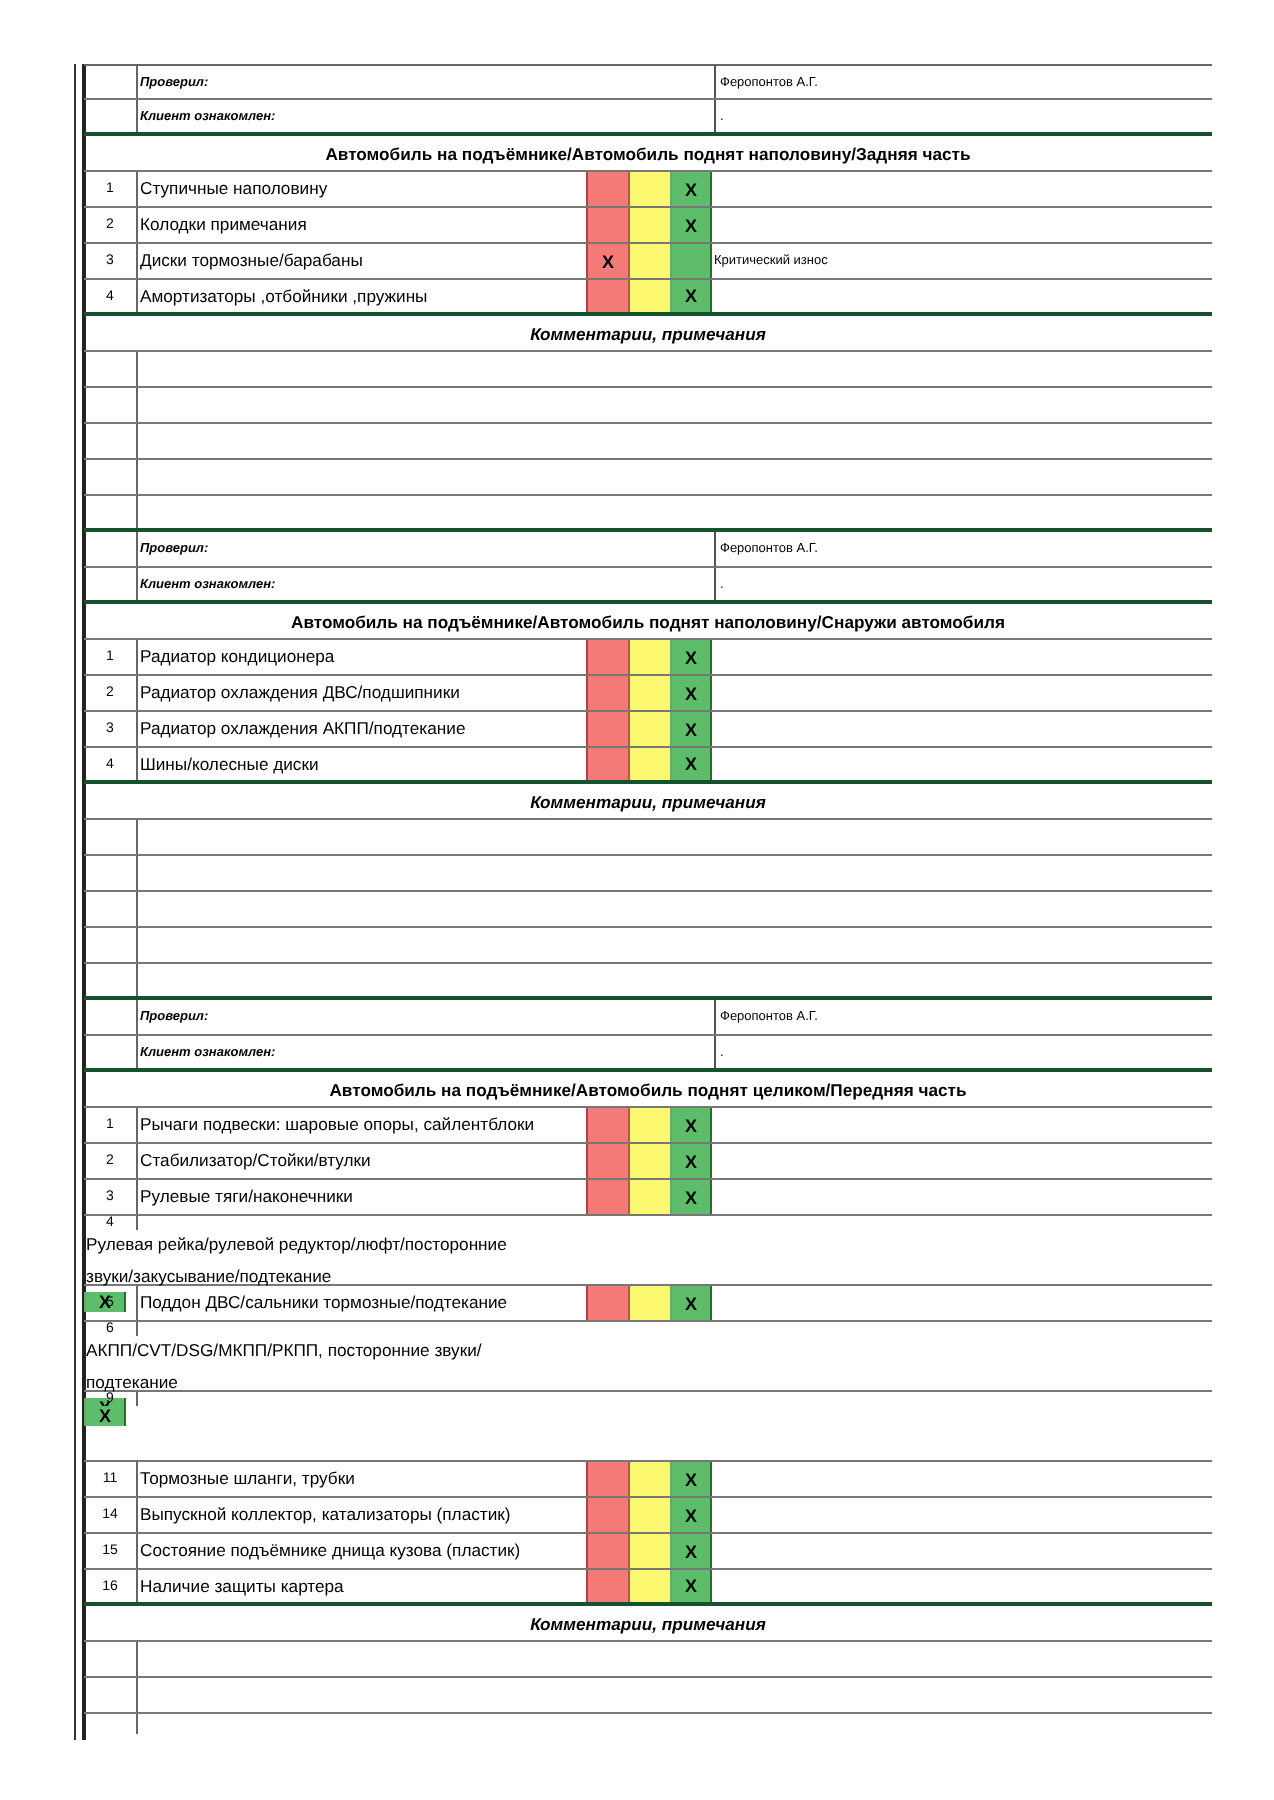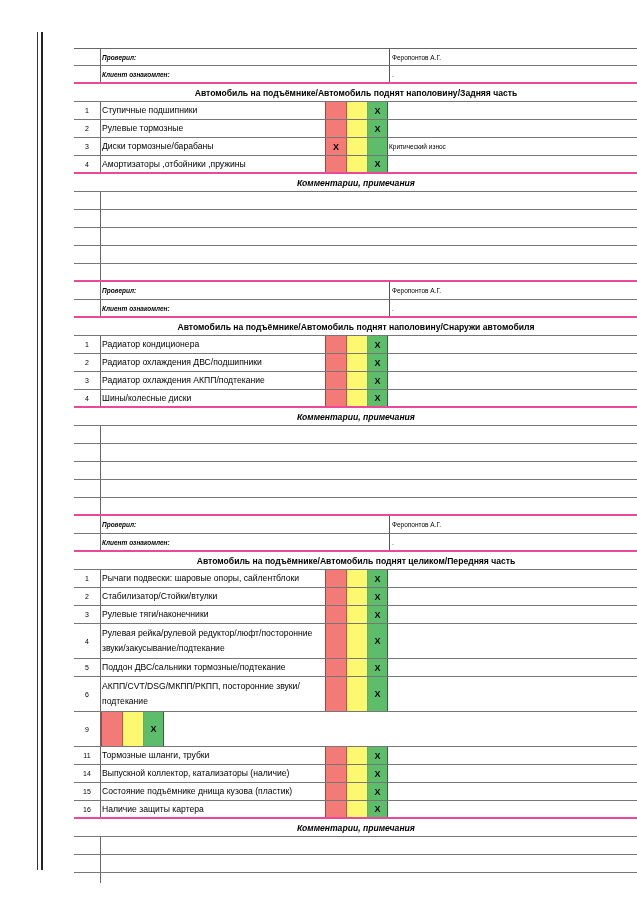--- a/index.html
+++ b/index.html
@@ -1,24 +1,24 @@
 <!DOCTYPE html>
 <html><head>
 <meta charset="utf-8">
 <style>
   html, body { margin: 0; padding: 0; background: #ffffff; }
   body { width: 637px; height: 900px; position: relative; overflow: hidden;
          font-family: "Liberation Sans", sans-serif; color: #000; }
   .page { position: absolute; left: 0; top: 0; width: 637px; height: 900px; }
   .vline-outer { position: absolute; left: 37px; top: 32px; width: 1px; height: 838px; background: #333; }
   .vline-outer2 { position: absolute; left: 41px; top: 32px; width: 2px; height: 838px; background: #222; }
-  .sheet { position: absolute; left: 42px; top: 48px; width: 564px; margin-left: 32px; }
+  .sheet { position: absolute; left: 42px; top: 32px; width: 564px; }
   .row { position: relative; display: flex; width: 564px; box-sizing: border-box;
          border-bottom: 1px solid #777; }
-  .row.thick { border-bottom: 2px solid #ec4899; }
+  .row.thick { border-bottom: 2px solid #14532d; }
   .row.top { border-top: 1px solid #666; }
   .num { width: 27px; flex: none; font-size: 7px; display: flex; align-items: center; justify-content: center;
          border-right: 1px solid #666; box-sizing: border-box; }
   .name { width: 224px; flex: none; font-size: 8.6px; display: flex; align-items: center; padding-left: 1px;
           box-sizing: border-box; line-height: 17px; }
   .c { width: 21px; flex: none; box-sizing: border-box; display: flex; align-items: center; justify-content: center;
        font-size: 9px; font-weight: bold; border-left: 1px solid #a44; }
   .c.red { background: #f47a78; }
   .c.yellow { background: #fcf870; border-left: 1px solid #b55; }
   .c.green { background: #5dbd6b; border-left: 1px solid #6a6; border-right: 1px solid #2b6b32; }
@@ -26,21 +26,21 @@
   .sign-label { width: 289px; flex: none; font-size: 6.5px; font-weight: bold; font-style: italic;
                 display: flex; align-items: center; padding-left: 1px; box-sizing: border-box;
                 border-right: 1px solid #555; }
   .sign-val { flex: 1; font-size: 6.5px; display: flex; align-items: center; padding-left: 2px; }
   .section-title { width: 100%; font-size: 8.6px; font-weight: bold; text-align: center;
                    display: flex; align-items: center; justify-content: center; }
   .comment-title { width: 100%; font-size: 8.6px; font-weight: bold; font-style: italic; text-align: left;
                    display: flex; align-items: center; justify-content: center; }
   .blank { flex: 1; }
   .h18 { height: 18px; }
-  .h35 { height: 35px; }
+  .h35 { height: 35px; flex-direction: column; }
   .name.two { line-height: 15.5px; align-items: center; }
   .last { border-bottom: none; }
 </style>
 </head>
 <body>
 
 <div class="page">
   <div class="vline-outer"></div>
   <div class="vline-outer2"></div>
 
@@ -55,29 +55,29 @@
       <div class="num"></div>
       <div class="sign-label">Клиент ознакомлен:</div>
       <div class="sign-val">.</div>
     </div>
 
     <div class="row h18">
       <div class="section-title">Автомобиль на подъёмнике/Автомобиль поднят наполовину/Задняя часть</div>
     </div>
     <div class="row h18">
       <div class="num">1</div>
-      <div class="name">Ступичные подшипники</div>
+      <div class="name">Ступичные наполовину</div>
       <div class="c red"></div>
       <div class="c yellow"></div>
       <div class="c green">X</div>
       <div class="note"></div>
     </div>
     <div class="row h18">
       <div class="num">2</div>
-      <div class="name">Рулевые тормозные</div>
+      <div class="name">Колодки примечания</div>
       <div class="c red"></div>
       <div class="c yellow"></div>
       <div class="c green">X</div>
       <div class="note"></div>
     </div>
     <div class="row h18">
       <div class="num">3</div>
       <div class="name">Диски тормозные/барабаны</div>
       <div class="c red">X</div>
       <div class="c yellow"></div>
@@ -260,21 +260,21 @@
     <div class="row h18">
       <div class="num">11</div>
       <div class="name">Тормозные шланги, трубки</div>
       <div class="c red"></div>
       <div class="c yellow"></div>
       <div class="c green">X</div>
       <div class="note"></div>
     </div>
     <div class="row h18">
       <div class="num">14</div>
-      <div class="name">Выпускной коллектор, катализаторы (наличие)</div>
+      <div class="name">Выпускной коллектор, катализаторы (пластик)</div>
       <div class="c red"></div>
       <div class="c yellow"></div>
       <div class="c green">X</div>
       <div class="note"></div>
     </div>
     <div class="row h18">
       <div class="num">15</div>
       <div class="name">Состояние подъёмнике днища кузова (пластик)</div>
       <div class="c red"></div>
       <div class="c yellow"></div>

